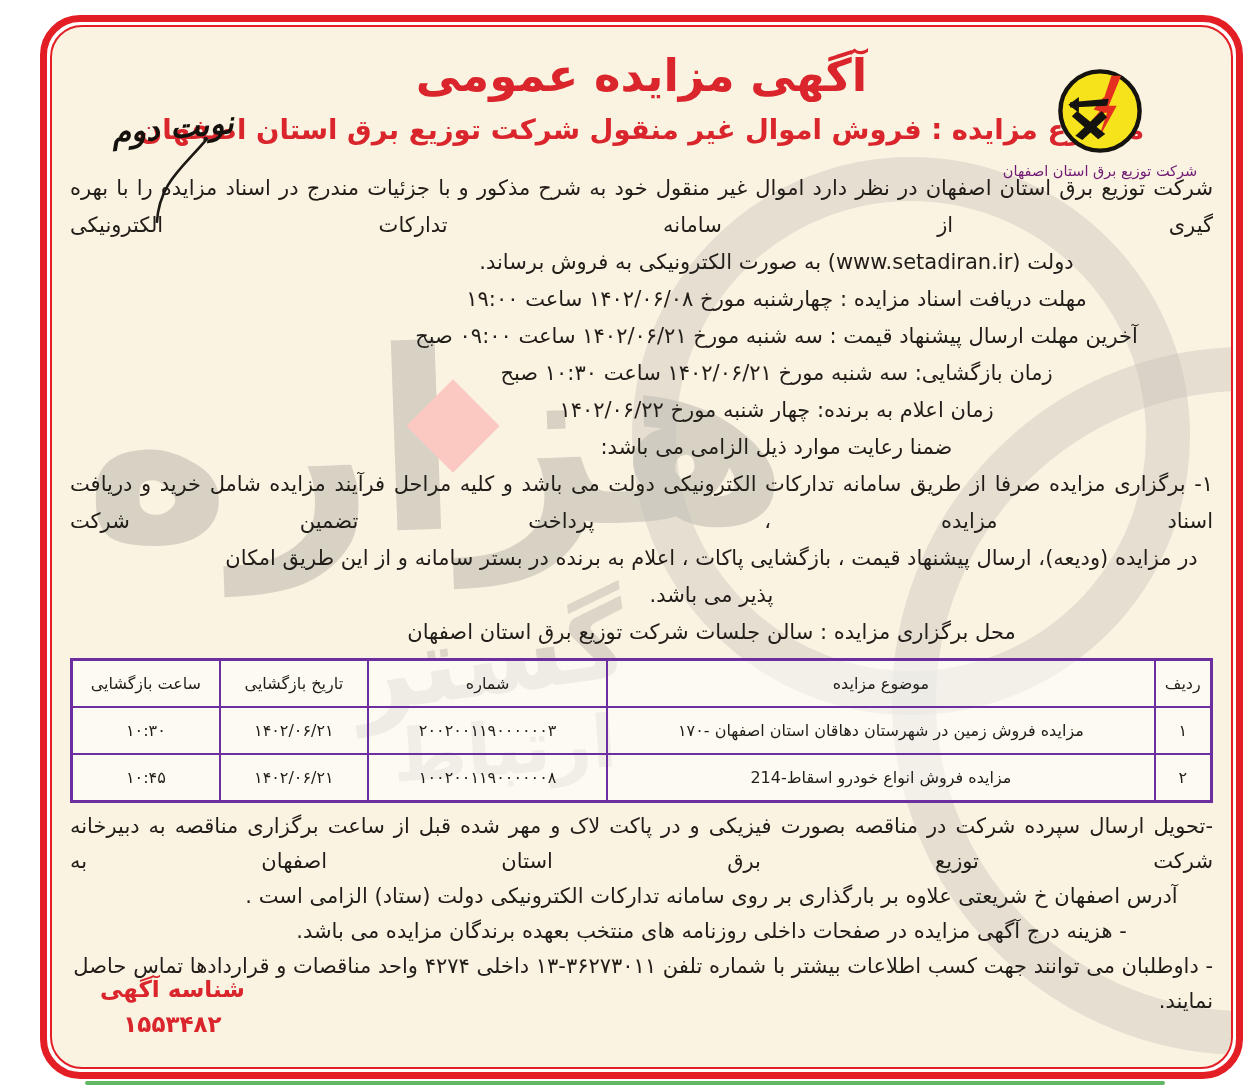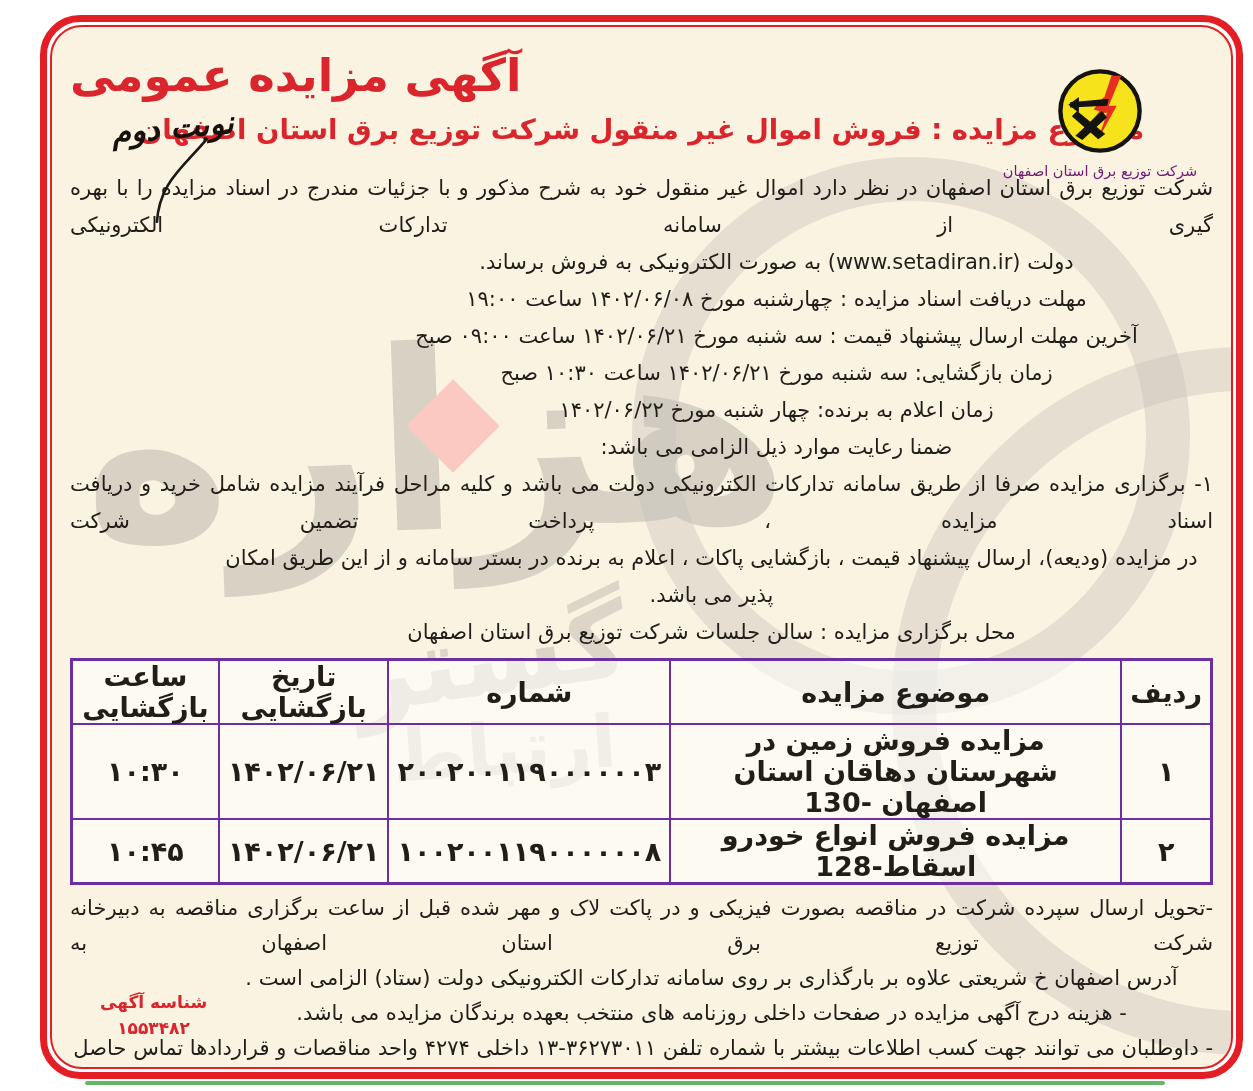--- a/index.html
+++ b/index.html
@@ -30,46 +30,46 @@
   
   .content{position:relative;z-index:1;padding:0 18px;}
   .order-note{
     position:absolute;right:auto;left:34px;top:58px;width:180px;text-align:center;
     font-size:31px;font-weight:bold;font-style:italic;transform:rotate(-5deg);color:#15120e;
   }
   .order-tail{display:block;margin:-6px auto 0 26px;}
   .logo-wrap{position:absolute;left:auto;right:26px;top:16px;width:210px;text-align:center;}
   .logo-caption{font-size:14.5px;margin-top:4px;color:#701a75;}
   .title{
-    margin:24px 0 0 0;text-align:left;font-size:45px;line-height:1.12;
+    margin:24px 0 0 0;text-align:center;font-size:45px;line-height:1.12;
     color:#d9252b;font-weight:bold;letter-spacing:-1px;
   }
   .subject{
     margin:12px 0 0 0;text-align:center;font-size:27.5px;line-height:1.2;
     color:#d9252b;font-weight:bold;
   }
   .line{font-size:21px;line-height:37px;}
   .just{text-align:justify;text-align-last:justify;}
   .cl{text-align:center;padding-left:270px;}
   .cl2{text-align:center;padding-left:140px;}
   .r{text-align:right;}
   .intro-gap{margin-top:24px;}
   
   table.auction{
     width:100%;border-collapse:collapse;margin:7px 0 6px 0;
     border:3px solid #6d2fa0;
   }
   table.auction th,table.auction td{
     border:2.5px solid #6d2fa0;background:rgba(255,255,255,.55);
-    font-size:27px;font-weight:bold;text-align:center;height:45px;padding:0 8px;
+    font-size:16px;font-weight:normal;text-align:center;height:45px;padding:0 8px;
   }
   .notes .line{line-height:35px;}
   .ad-id{
     position:absolute;left:48px;bottom:26px;text-align:center;
-    color:#d9252b;font-weight:bold;font-size:17px;line-height:1.5;z-index:1;
+    color:#d9252b;font-weight:bold;font-size:23px;line-height:1.5;z-index:1;
   }
   .green-rule{
     position:absolute;left:85px;top:1081px;width:1080px;height:4px;
     background:#62b666;border-radius:3px;
   }
 </style>
 </head>
 <body>
 
 <div class="stage">
@@ -134,28 +134,28 @@
               <th>ردیف</th>
               <th>موضوع مزایده</th>
               <th>شماره</th>
               <th>تاریخ بازگشایی</th>
               <th>ساعت بازگشایی</th>
             </tr>
           </thead>
           <tbody>
             <tr>
               <td>۱</td>
-              <td>مزایده فروش زمین در شهرستان دهاقان استان اصفهان -130</td>
+              <td>مزایده فروش زمین در شهرستان دهاقان استان اصفهان -۱۷۰</td>
               <td>۲۰۰۲۰۰۱۱۹۰۰۰۰۰۰۳</td>
               <td>۱۴۰۲/۰۶/۲۱</td>
               <td>۱۰:۳۰</td>
             </tr>
             <tr>
               <td>۲</td>
-              <td>مزایده فروش انواع خودرو اسقاط-128</td>
+              <td>مزایده فروش انواع خودرو اسقاط-214</td>
               <td>۱۰۰۲۰۰۱۱۹۰۰۰۰۰۰۸</td>
               <td>۱۴۰۲/۰۶/۲۱</td>
               <td>۱۰:۴۵</td>
             </tr>
           </tbody>
         </table>
 
         <div class="notes">
           <div class="line just">-تحویل ارسال سپرده شرکت در مناقصه بصورت فیزیکی و در پاکت لاک و مهر شده قبل از ساعت برگزاری مناقصه به دبیرخانه شرکت توزیع برق استان اصفهان به</div>
           <div class="line cl2">آدرس اصفهان خ شریعتی علاوه بر بارگذاری بر روی سامانه تدارکات الکترونیکی دولت (ستاد) الزامی است .</div>

